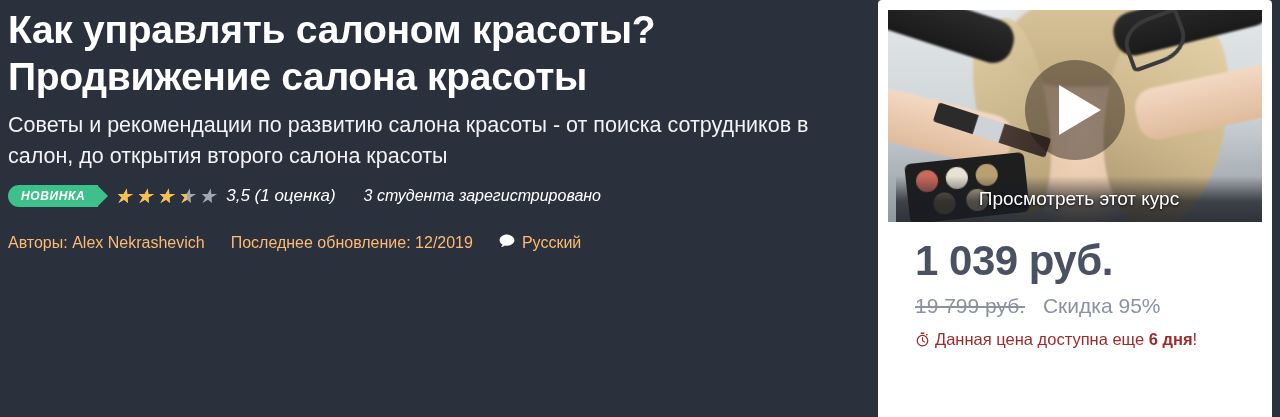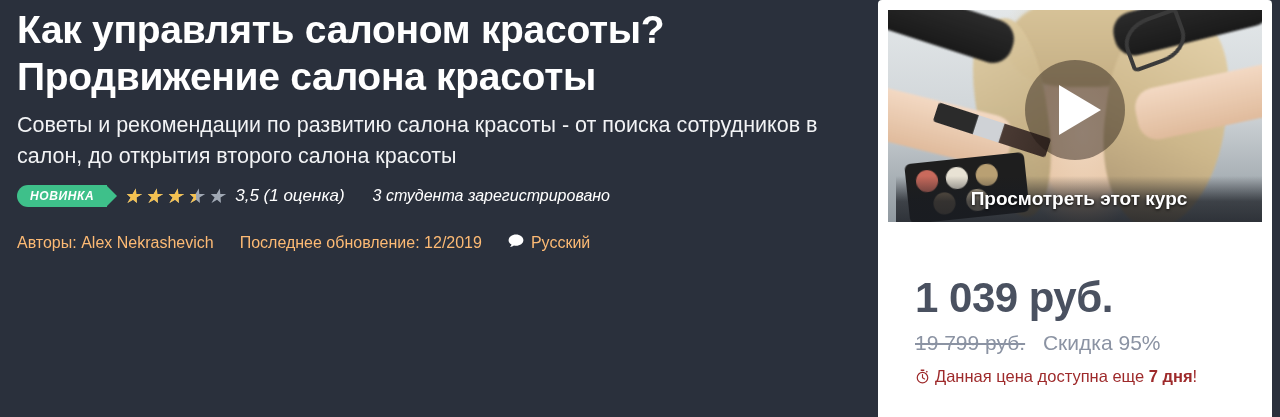--- a/index.html
+++ b/index.html
@@ -21,21 +21,21 @@
   }
 
   
   .course-info {
     position: absolute;
     left: 0;
     top: 0;
     width: 866px;
     height: 417px;
     box-sizing: border-box;
-    padding: 6px 30px 0 17px;
+    padding: 6px 30px 0 8px;
     color: #ffffff;
   }
   .course-title {
     font-size: 39px;
     line-height: 47px;
     font-weight: bold;
     letter-spacing: -0.3px;
     margin: 0;
     color: #ffffff;
     white-space: pre-line;
@@ -263,29 +263,29 @@
     position: absolute;
     left: 8px;
     right: 0;
     bottom: 0;
     height: 46px;
     display: flex;
     align-items: center;
     justify-content: center;
     color: #ffffff;
     font-size: 19px;
-    font-weight: bold;
+    font-weight: normal;
     text-shadow: 0 1px 3px rgba(0,0,0,0.85);
     background: linear-gradient(180deg, rgba(25,28,34,0) 0%, rgba(25,28,34,0.72) 55%, rgba(25,28,34,0.82) 100%);
     text-align: center;
   }
 
   
   .price-block {
-    padding: 53px 0 0 27px;
+    padding: 16px 0 0 27px;
   }
   .price-main {
     font-size: 42px;
     font-weight: bold;
     color: #4a5160;
     letter-spacing: -0.5px;
     line-height: 46px;
   }
   .price-sub {
     margin-top: 9px;
@@ -406,17 +406,17 @@
       </div>
 
       <div class="price-timer">
         <span class="timer-icon">
           <svg width="15" height="15" viewBox="0 0 16 16">
             <rect x="6" y="0.4" width="4" height="1.6" rx="0.5" fill="#9e2a2b"></rect>
             <path d="M12.6 4.1l1.1-1.1-1.1-1.1-1.1 1.1" fill="#9e2a2b"></path>
             <circle cx="8" cy="9.3" r="5.6" fill="none" stroke="#9e2a2b" stroke-width="1.3"></circle>
             <path d="M8 5.9v3.4l2.2 1.3" fill="none" stroke="#9e2a2b" stroke-width="1.2" stroke-linecap="round"></path>
           </svg>
-        </span><span>Данная цена доступна еще </span><b>7 дня</b><span>!</span>
+        </span><span>Данная цена доступна еще </span><b>6 дня</b><span>!</span>
       </div>
     </div>
   </div>
 </div>
 
 </body></html>

